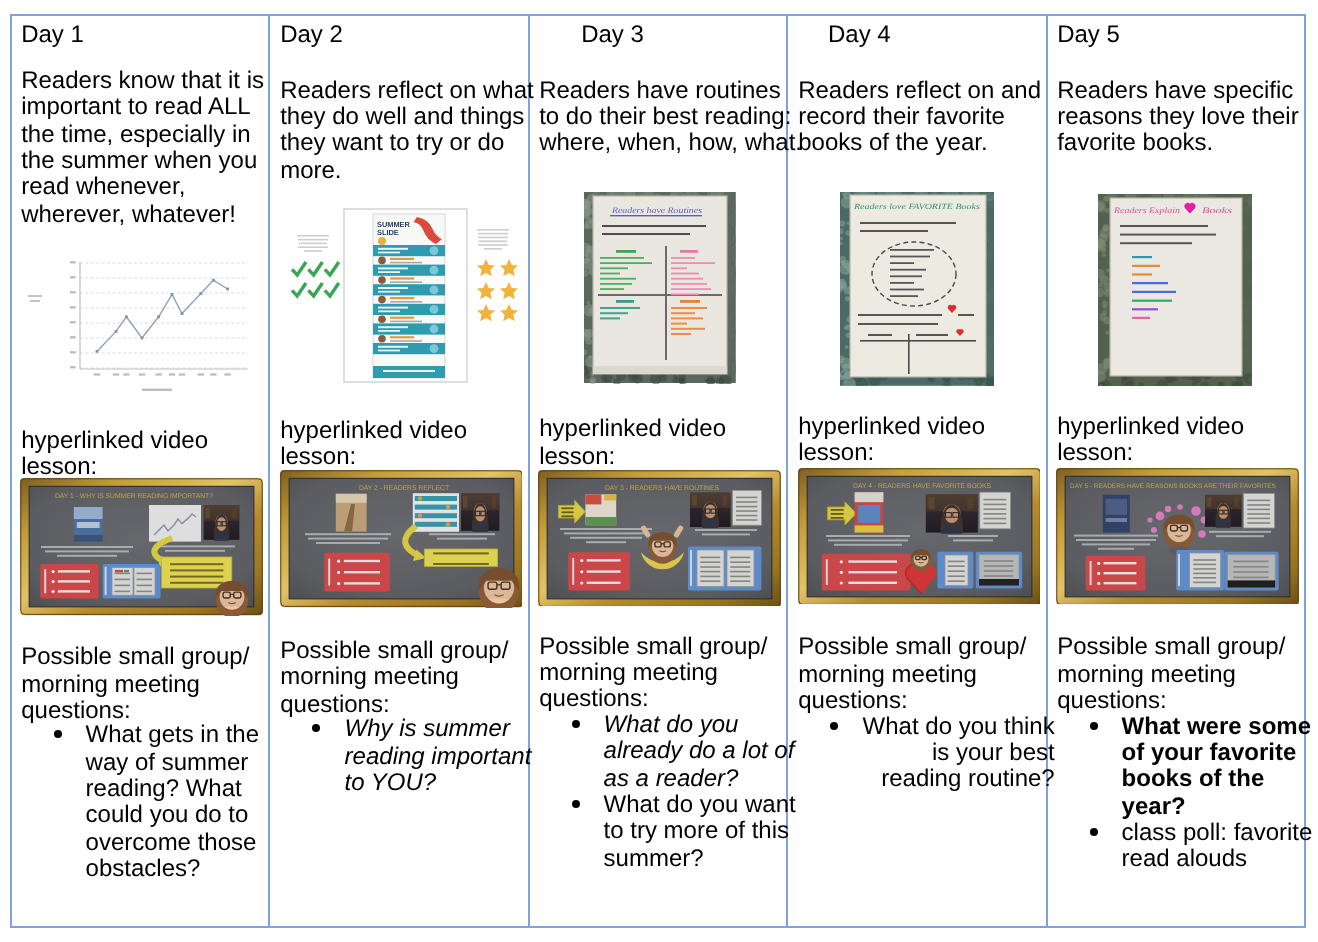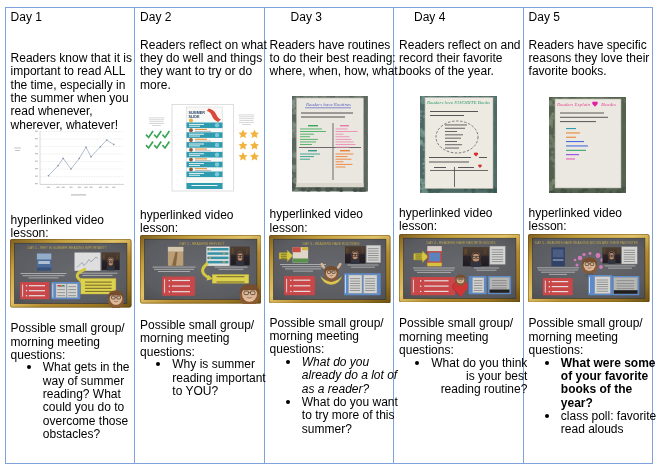--- a/index.html
+++ b/index.html
@@ -33,21 +33,21 @@
   </svg>
 <div class="vb" style="left:4.8px;top:7.0px;height:456.0px"></div>
 <div class="vb" style="left:134.3px;top:7.0px;height:456.0px"></div>
 <div class="vb" style="left:263.8px;top:7.0px;height:456.0px"></div>
 <div class="vb" style="left:393.3px;top:7.0px;height:456.0px"></div>
 <div class="vb" style="left:522.8px;top:7.0px;height:456.0px"></div>
 <div class="vb" style="left:652.3px;top:7.0px;height:456.0px"></div>
 <div class="hb" style="left:4.8px;top:7.0px;width:648.6px"></div>
 <div class="hb" style="left:4.8px;top:463.0px;width:648.6px"></div>
 <div class="t" style="left:10.6px;top:11.3px;">Day 1</div>
-<div class="t" style="left:10.6px;top:52px;">Readers know that it is<br>important to read ALL<br>the time, especially in<br>the summer when you<br>read whenever,<br>wherever, whatever!</div>
+<div class="t" style="left:10.6px;top:34px;">Readers know that it is<br>important to read ALL<br>the time, especially in<br>the summer when you<br>read whenever,<br>wherever, whatever!</div>
 <svg class="abs" style="left:12.0px;top:106.0px" width="118" height="96" viewBox="0 0 118 96">
 <rect x="2" y="41.5" width="7" height="1" fill="#c4c4c4"></rect>
     <rect x="3" y="44" width="5" height="1" fill="#c4c4c4"></rect>
 <line x1="28" y1="25.5" x2="112" y2="25.5" stroke="#dcdcdc" stroke-width="0.5" stroke-dasharray="1.5 1.2"></line>
     <rect x="23" y="24.6" width="2.8" height="1.1" fill="#b8b8b8"></rect>
     <line x1="28" y1="33.0" x2="112" y2="33.0" stroke="#dcdcdc" stroke-width="0.5" stroke-dasharray="1.5 1.2"></line>
     <rect x="23" y="32.1" width="2.8" height="1.1" fill="#b8b8b8"></rect>
     <line x1="28" y1="40.5" x2="112" y2="40.5" stroke="#dcdcdc" stroke-width="0.5" stroke-dasharray="1.5 1.2"></line>
     <rect x="23" y="39.6" width="2.8" height="1.1" fill="#b8b8b8"></rect>
     <line x1="28" y1="48.0" x2="112" y2="48.0" stroke="#dcdcdc" stroke-width="0.5" stroke-dasharray="1.5 1.2"></line>
@@ -312,21 +312,21 @@
 <path d="M 99.525 60.05 Q 98.475 49.55 109.5 49.025 Q 120.525 49.55 119.475 60.05 L 115.8 55.325 L 103.2 55.325 Z" fill="#7a4c28"></path>
 <rect x="104.04" y="56.06" width="4.41" height="3.5700000000000003" rx="1.05" fill="none" stroke="#3a2a1a" stroke-width="0.7"></rect>
 <rect x="110.55" y="56.06" width="4.41" height="3.5700000000000003" rx="1.05" fill="none" stroke="#3a2a1a" stroke-width="0.7"></rect>
 <line x1="108.45" y1="57.425" x2="110.55" y2="57.425" stroke="#3a2a1a" stroke-width="0.6"></line>
 <path d="M 107.19 62.36 Q 109.5 63.725 111.81 62.36" fill="none" stroke="#8a4a3a" stroke-width="0.6"></path>
 </g>
 <rect x="4.6" y="4.2" width="112.3" height="60.199999999999996" fill="#5b5d61" opacity="0.13"></rect>
 </svg>
 <div class="t" style="left:140.1px;top:319.1px;">Possible small group/<br>morning meeting<br>questions:</div>
 <div class="abs" style="left:156.1px;top:362.4px;width:4px;height:4px;border-radius:50%;background:#000"></div>
-<div class="t" style="left:172.3px;top:358.4px;">Why is summer<br>reading important<br>to YOU?</div>
+<div class="t" style="left:172.3px;top:358.4px;font-style:italic;">Why is summer<br>reading important<br>to YOU?</div>
 <div class="t" style="left:269.6px;top:11.3px;padding-left:21px;">Day 3</div>
 <div class="t" style="left:269.6px;top:38.6px;">Readers have routines<br>to do their best reading:<br>where, when, how, what.</div>
 <svg class="abs" style="left:291.7px;top:96.2px" width="75.9" height="95.5" viewBox="0 0 75.9 95.5">
     <rect width="75.9" height="95.5" fill="#5b675e"></rect>
     <circle cx="18.1" cy="2.2" r="1.7" fill="#7a857c" opacity="0.5"></circle>
     <circle cx="45.8" cy="92.5" r="1.0" fill="#39443c" opacity="0.5"></circle>
     <circle cx="0.1" cy="80.0" r="1.4" fill="#8e998f" opacity="0.5"></circle>
     <circle cx="72.1" cy="95.1" r="1.9" fill="#616c63" opacity="0.5"></circle>
     <circle cx="63.5" cy="1.9" r="2.3" fill="#7a857c" opacity="0.5"></circle>
     <circle cx="11.4" cy="92.6" r="2.9" fill="#39443c" opacity="0.5"></circle>

